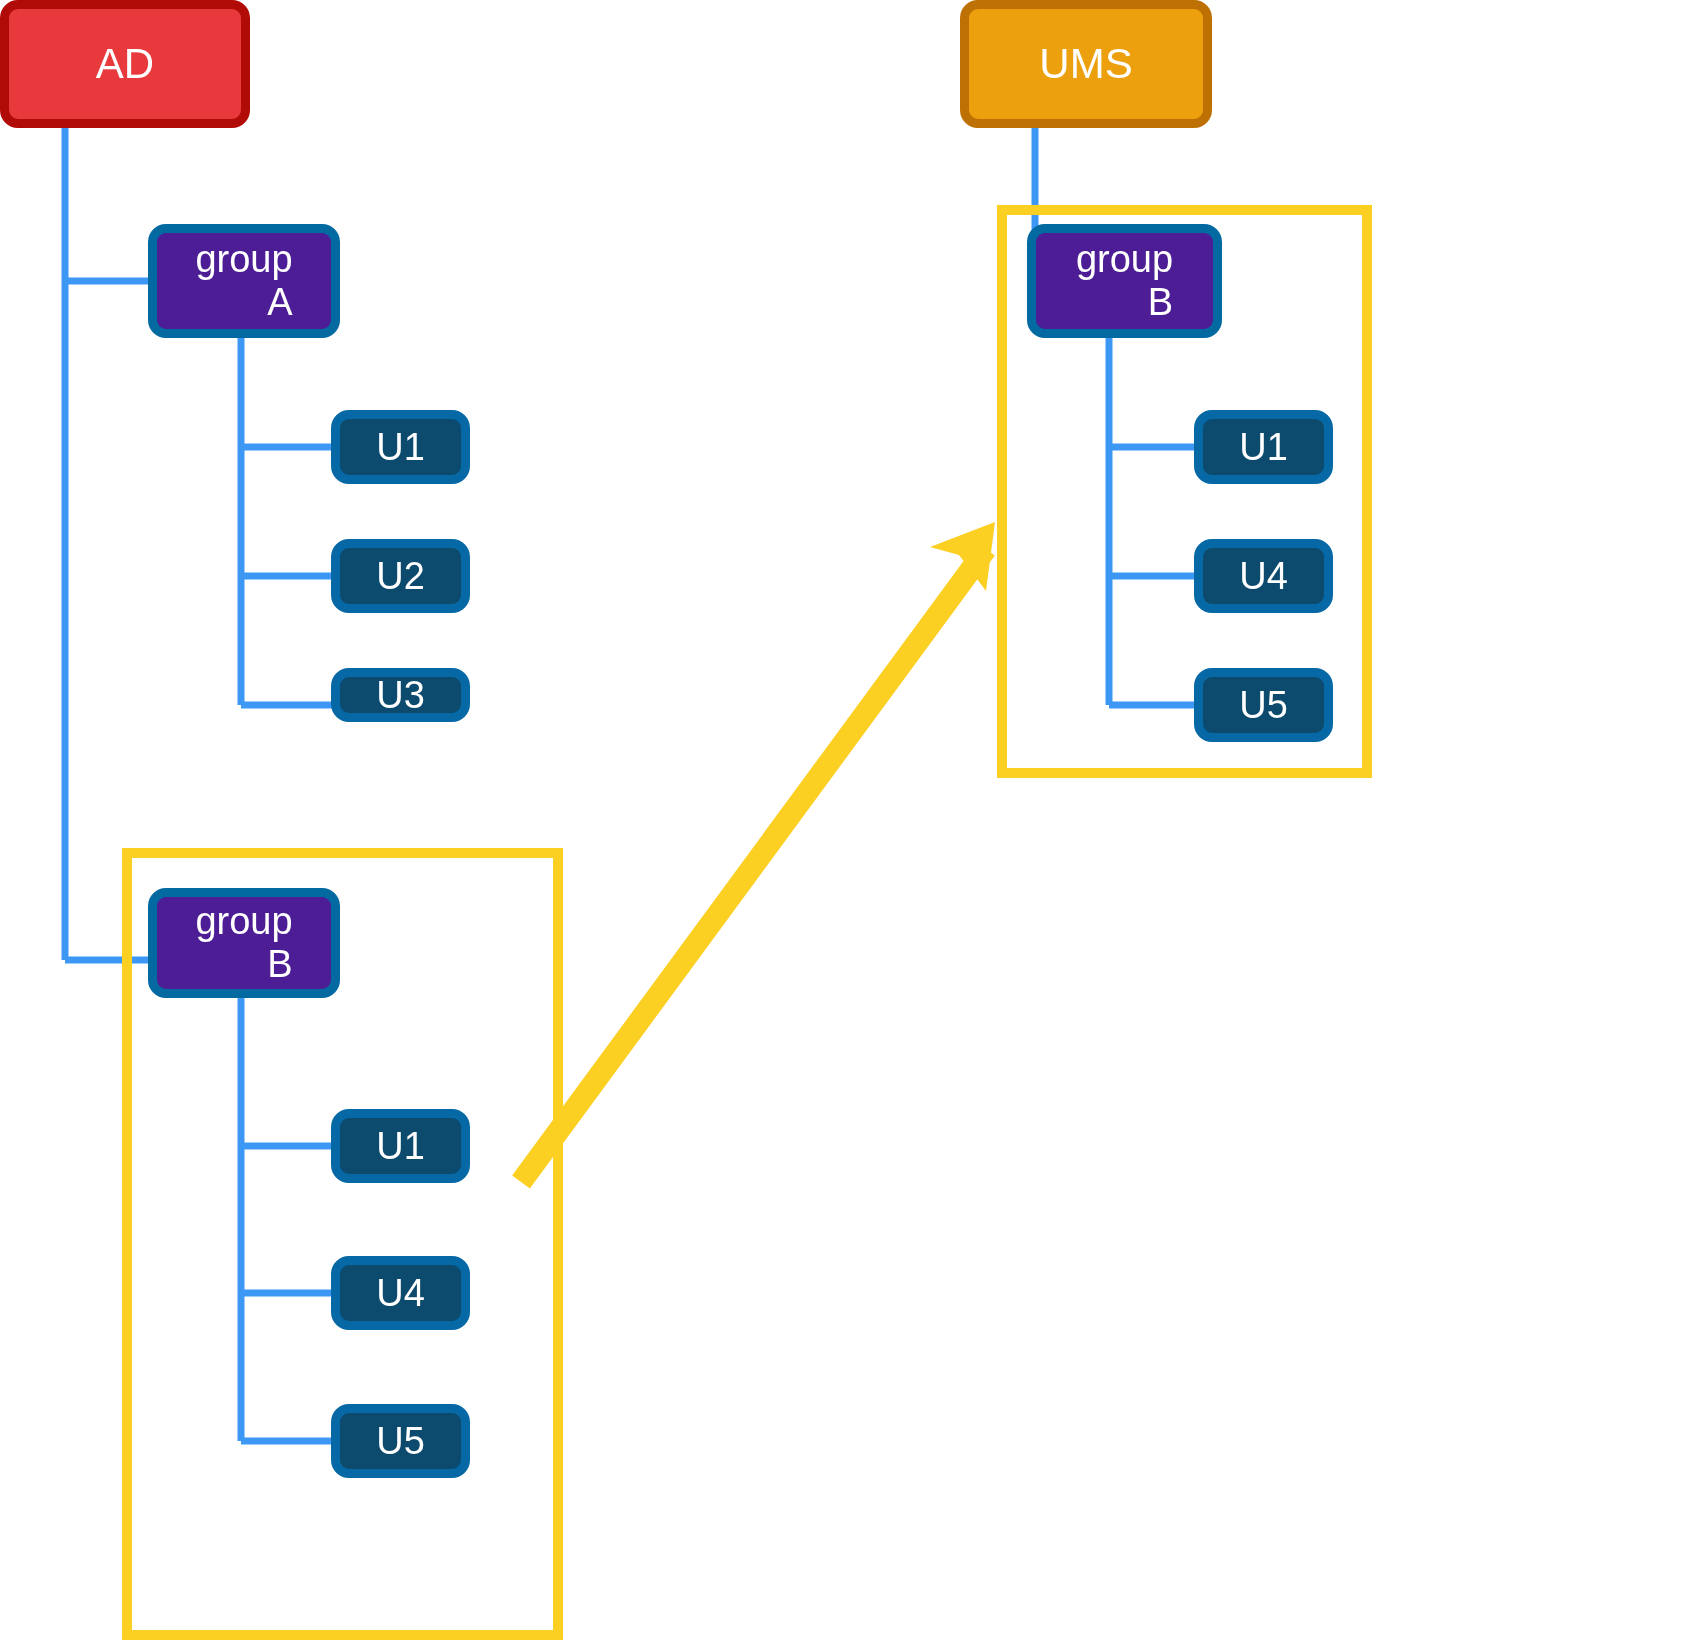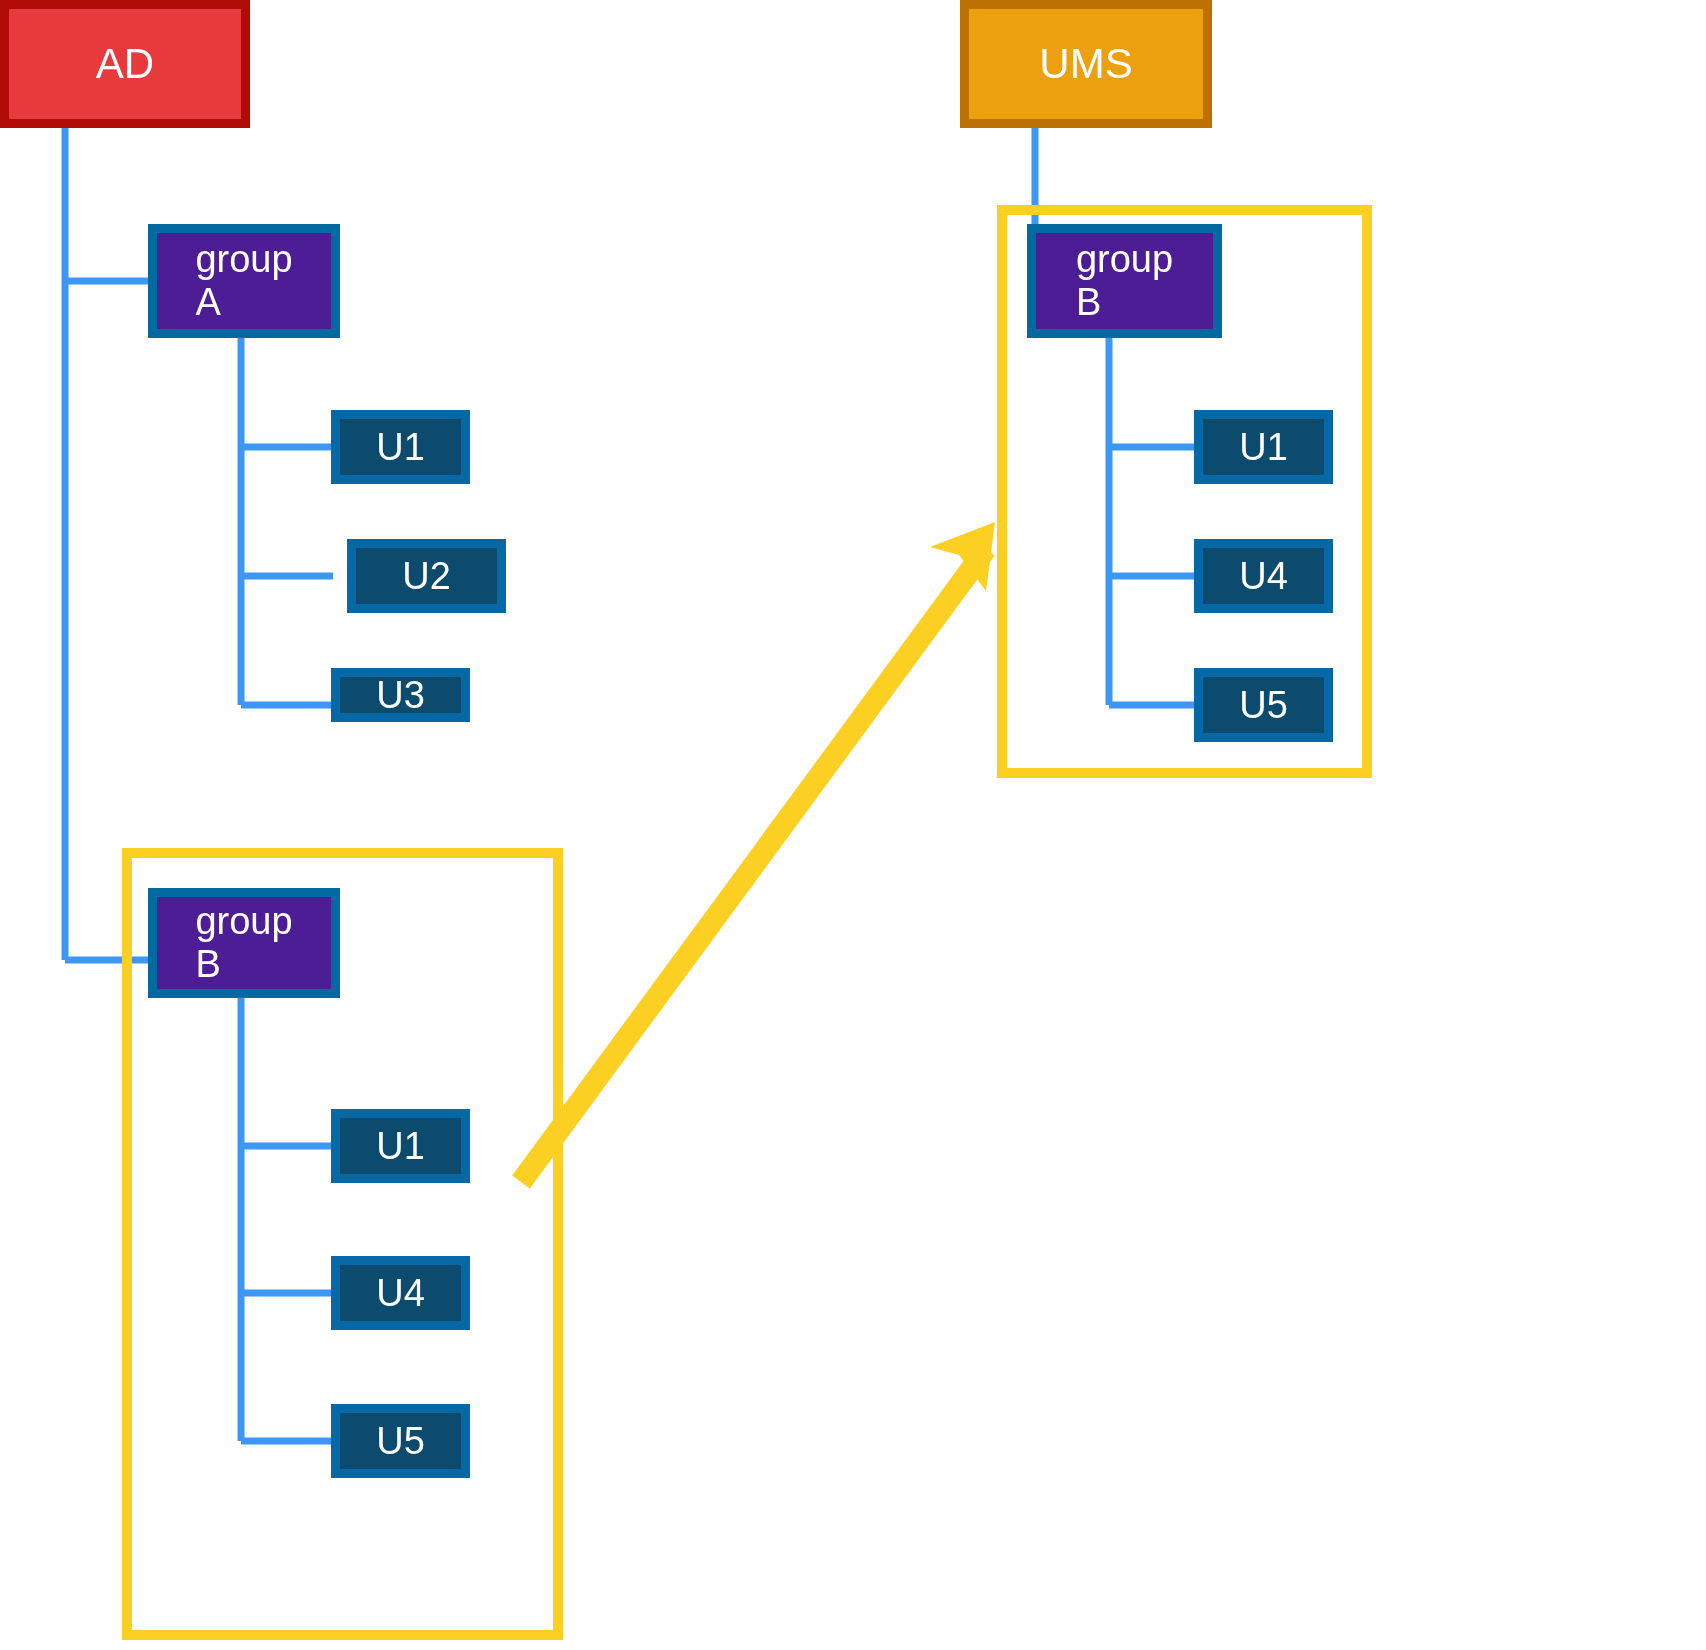--- a/index.html
+++ b/index.html
@@ -24,24 +24,25 @@
     width: 1706px;
     height: 1650px;
     pointer-events: none;
   }
   .node {
     position: absolute;
     box-sizing: border-box;
     display: flex;
     align-items: center;
     justify-content: center;
-    text-align: left;
+    text-align: right;
     color: #ffffff;
     line-height: 1.12;
     white-space: pre-line;
+    border-radius: 18px;
   }
   .node-ad {
     background: #e8393c;
     border: 9px solid #b10b08;
     font-size: 42px;
   }
   .node-ums {
     background: #eda00d;
     border: 9px solid #bd7102;
     font-size: 42px;
@@ -120,21 +121,21 @@
   <div class="node node-ad" style="left:0px; top:0px; width:250px; height:128px;">AD</div>
 
 
   <div class="node node-ums" style="left:960px; top:0px; width:252px; height:128px;">UMS</div>
 
 
   <div class="node node-group" style="left:148px; top:224px; width:192px; height:114px;">group
 A</div>
 
   <div class="node node-user" style="left:331px; top:410px; width:139px; height:74px;">U1</div>
-  <div class="node node-user" style="left:331px; top:539px; width:159px; height:74px;margin-left:16px;">U2</div>
+  <div class="node node-user" style="left:331px; top:539px; width:139px; height:74px;">U2</div>
   <div class="node node-user" style="left:331px; top:668px; width:139px; height:54px;">U3</div>
 
   <div class="node node-group" style="left:148px; top:888px; width:192px; height:110px;">group
 B</div>
 
   <div class="node node-user" style="left:331px; top:1109px; width:139px; height:74px;">U1</div>
   <div class="node node-user" style="left:331px; top:1256px; width:139px; height:74px;">U4</div>
   <div class="node node-user" style="left:331px; top:1404px; width:139px; height:74px;">U5</div>
 
   <div class="node node-group" style="left:1027px; top:224px; width:195px; height:114px;">group

